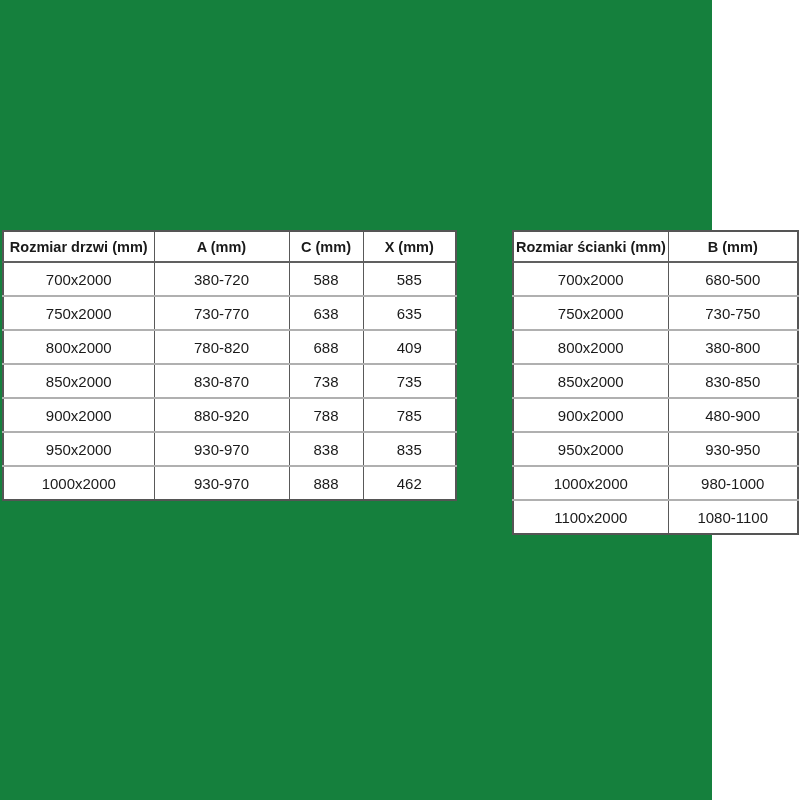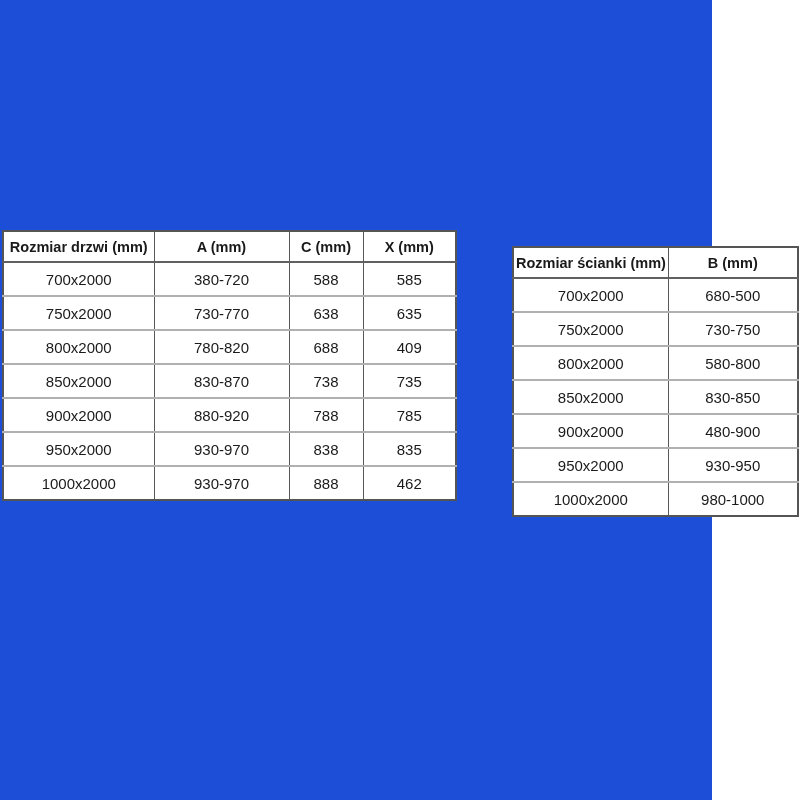--- a/index.html
+++ b/index.html
@@ -4,39 +4,39 @@
 <style>
   html, body {
     margin: 0;
     padding: 0;
     background: #ffffff;
   }
   .page {
     position: relative;
     width: 712px;
     height: 800px;
-    background: #1d4ed8;
+    background: #15803d;
     font-family: "Liberation Sans", sans-serif;
     color: #1a1a1a;
   }
   table.spec {
     position: absolute;
     border-collapse: collapse;
     table-layout: fixed;
     background: #ffffff;
     border: 2px solid #555555;
   }
   #door-table {
     left: 2px;
     top: 230px;
     width: 453px;
   }
   #wall-table {
     left: 512px;
-    top: 246px;
+    top: 230px;
     width: 285px;
   }
   table.spec th {
     font-size: 14.5px;
     font-weight: bold;
     height: 29px;
     text-align: center;
     vertical-align: middle;
     padding: 0 2px;
     border-left: 1px solid #595959;
@@ -141,34 +141,38 @@
         <tr>
           <td>700x2000</td>
           <td>680-500</td>
         </tr>
         <tr>
           <td>750x2000</td>
           <td>730-750</td>
         </tr>
         <tr>
           <td>800x2000</td>
-          <td>580-800</td>
+          <td>380-800</td>
         </tr>
         <tr>
           <td>850x2000</td>
           <td>830-850</td>
         </tr>
         <tr>
           <td>900x2000</td>
           <td>480-900</td>
         </tr>
         <tr>
           <td>950x2000</td>
           <td>930-950</td>
         </tr>
         <tr>
           <td>1000x2000</td>
           <td>980-1000</td>
         </tr>
+        <tr>
+          <td>1100x2000</td>
+          <td>1080-1100</td>
+        </tr>
       </tbody>
   </table>
 
 </div>
 
 </body></html>

